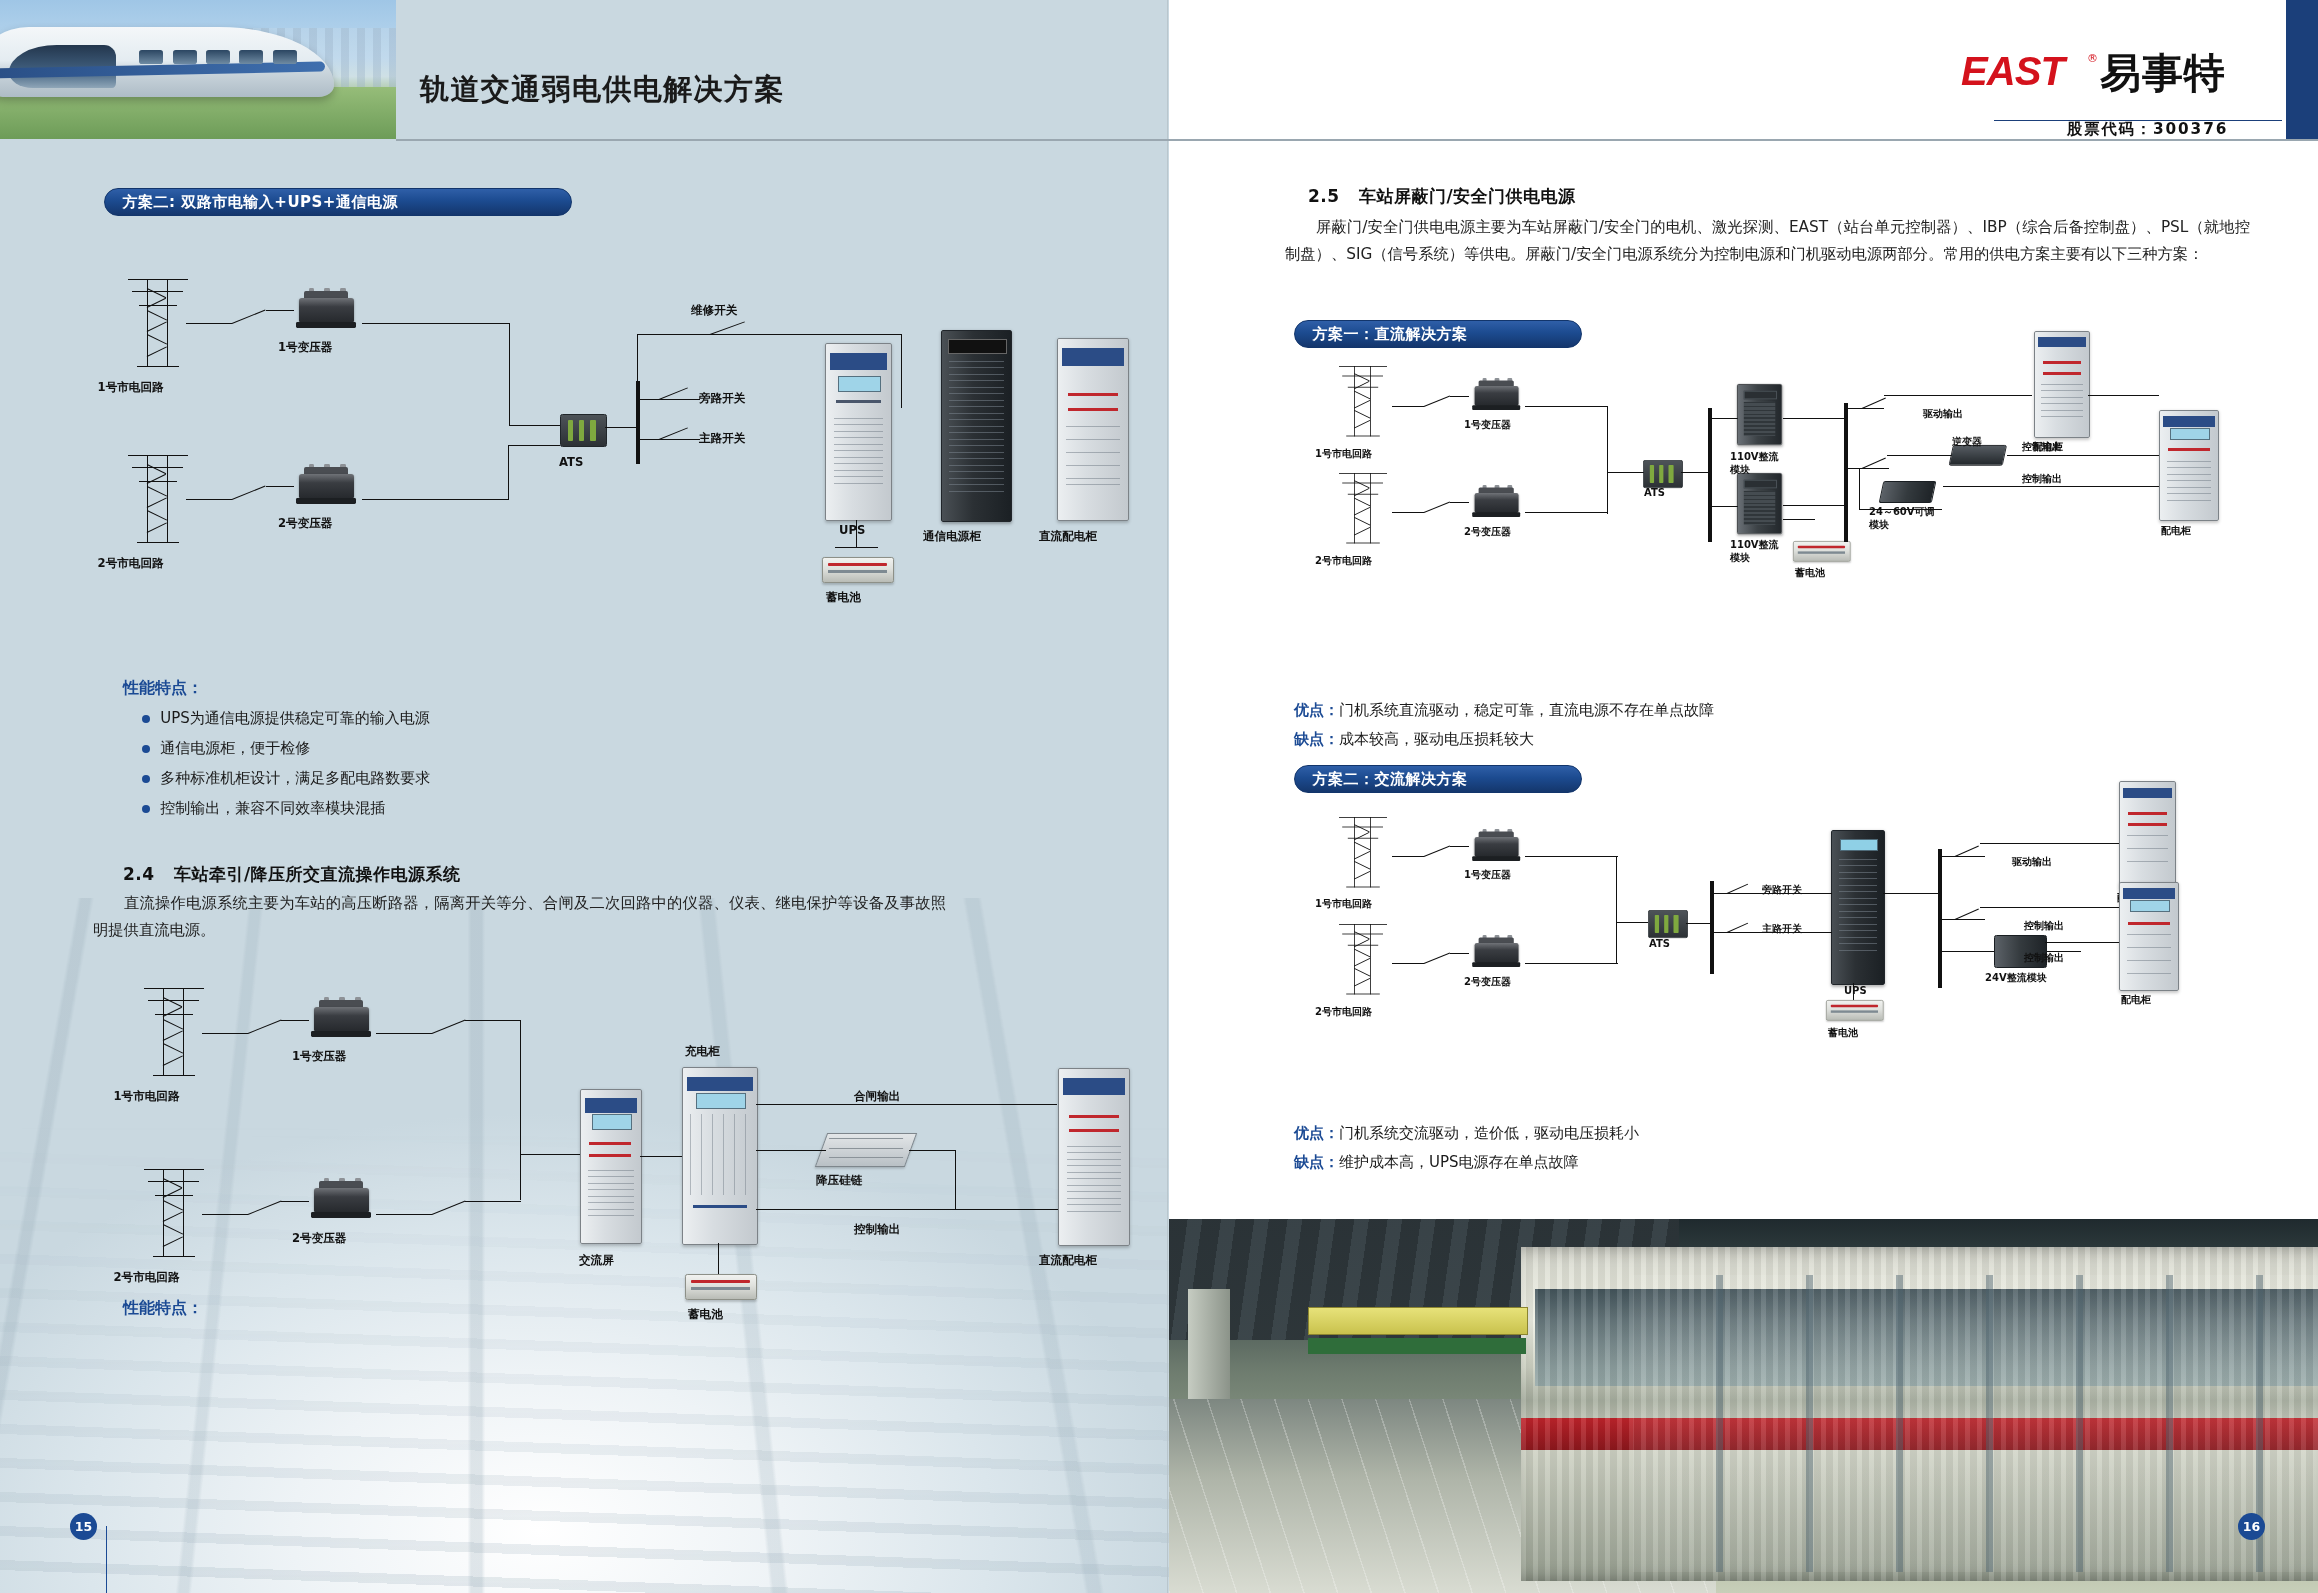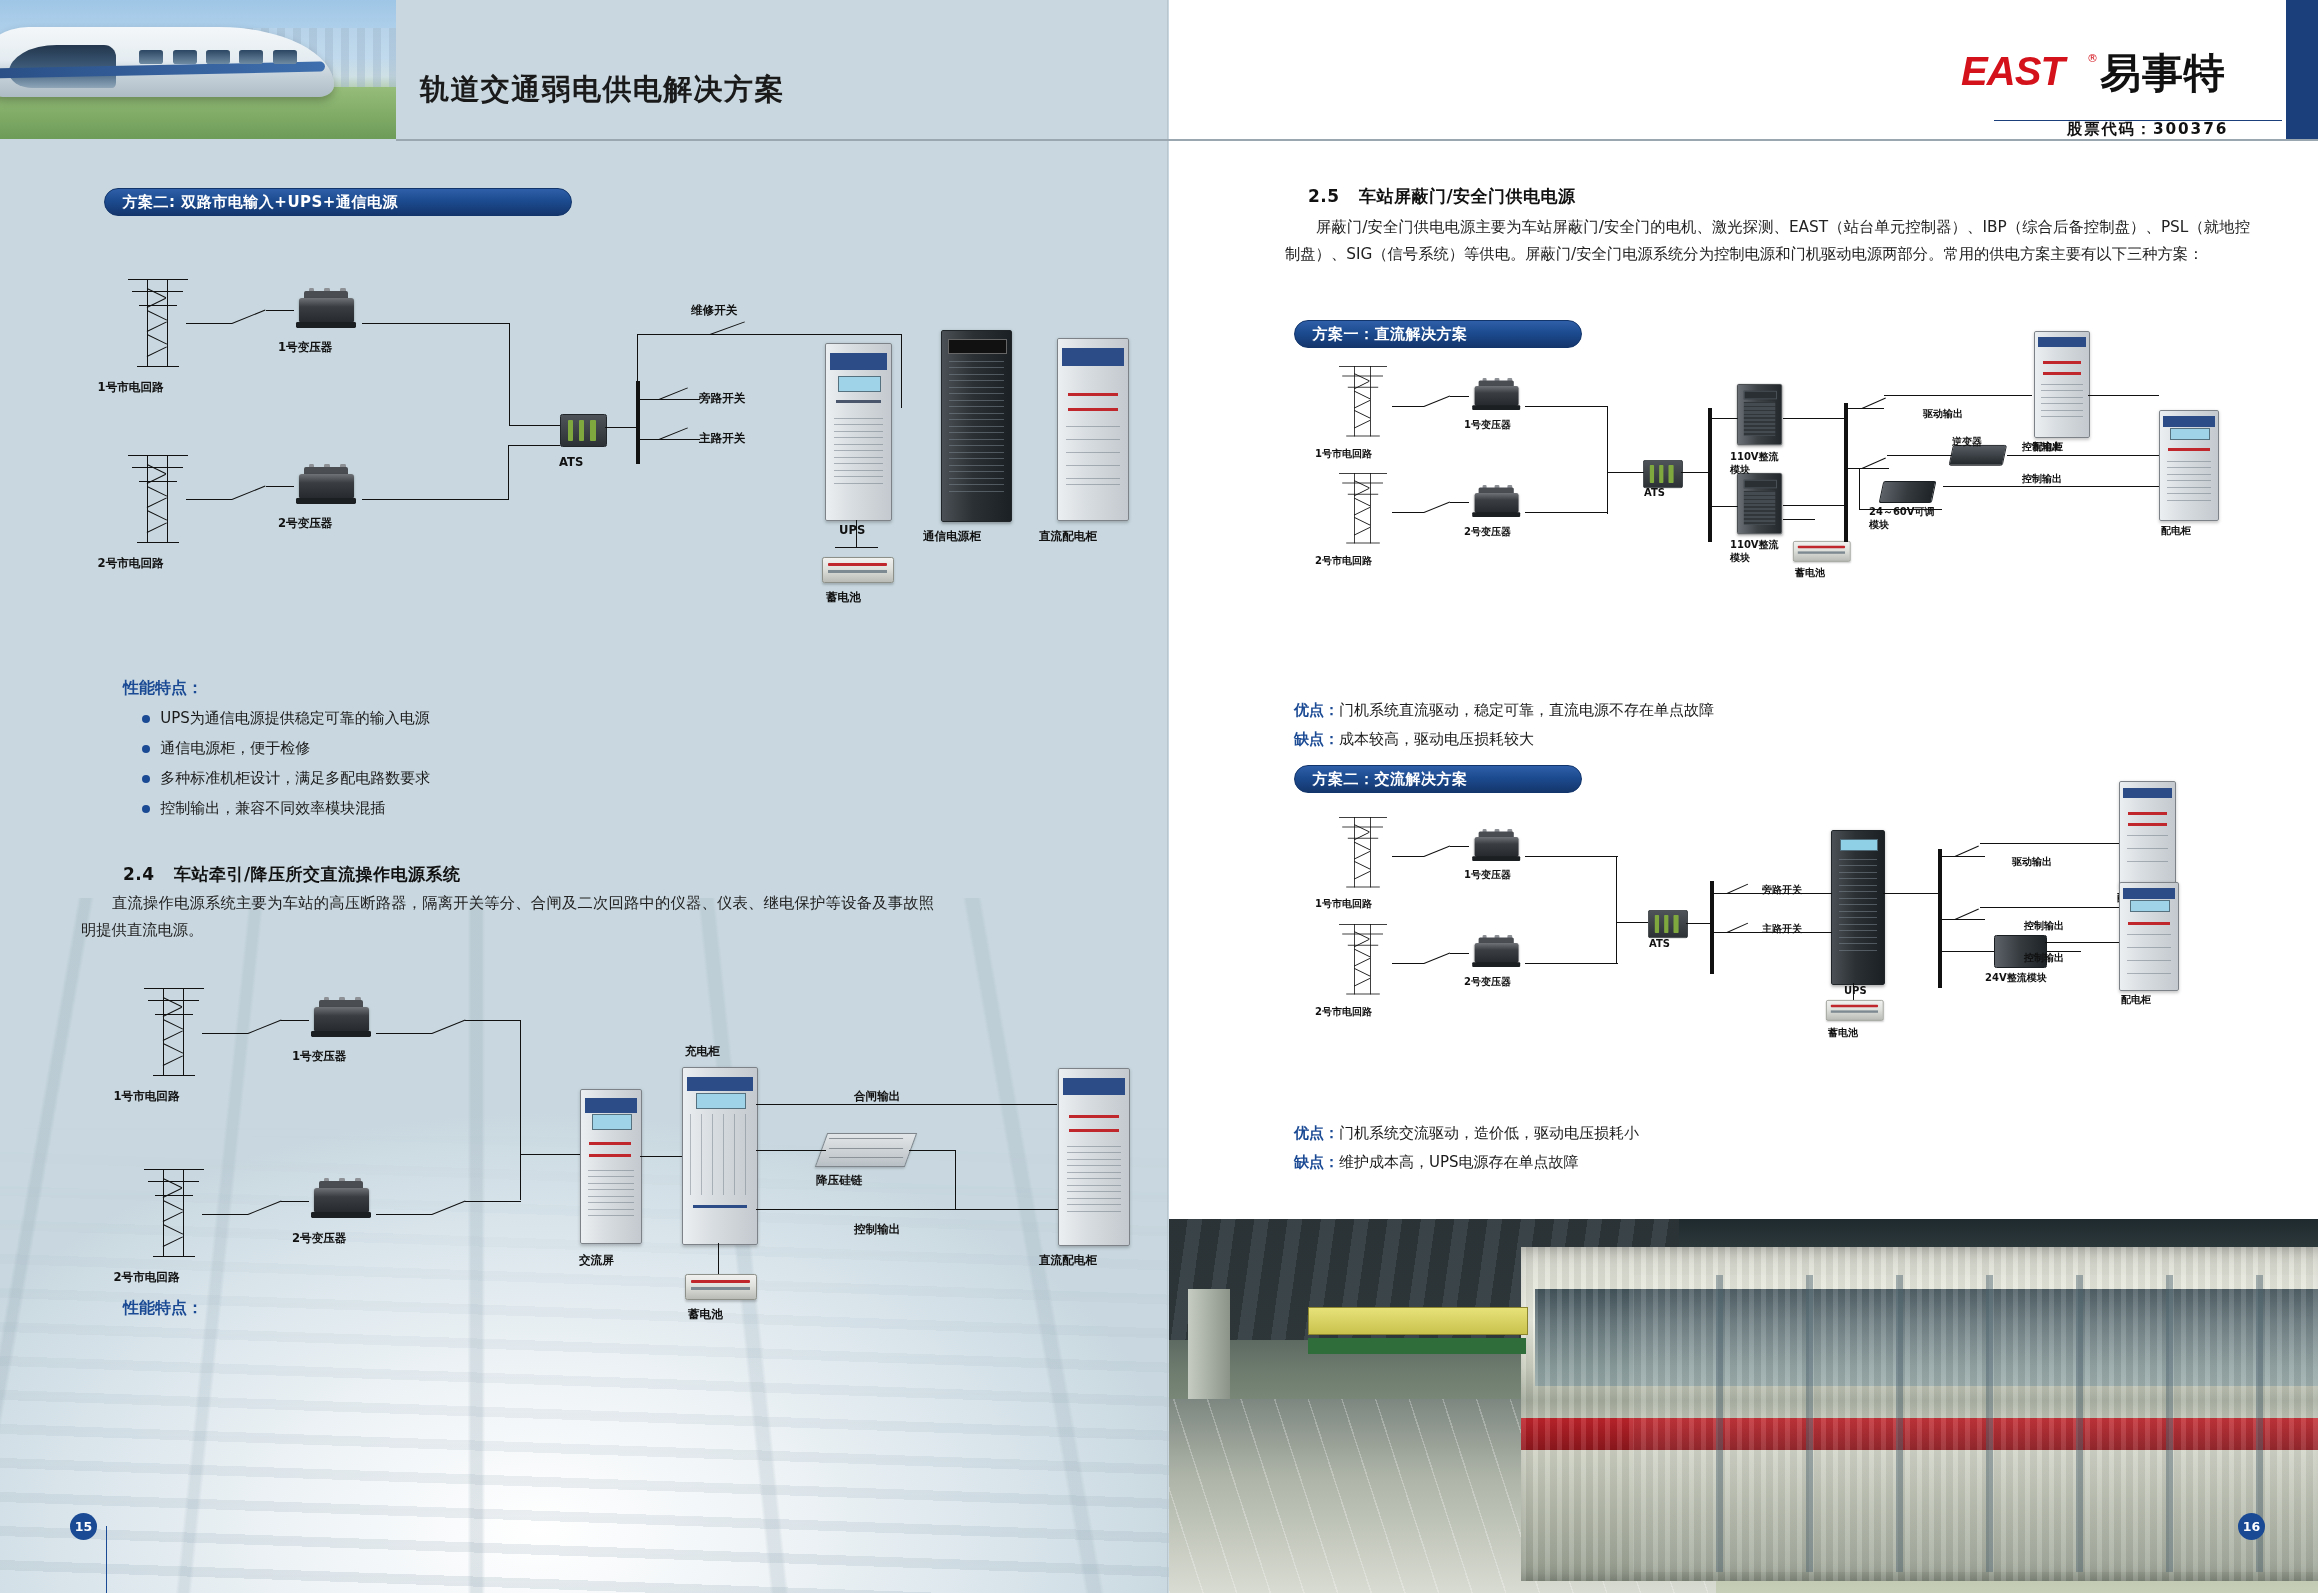--- a/index.html
+++ b/index.html
@@ -405,21 +405,21 @@
     <li>UPS为通信电源提供稳定可靠的输入电源</li>
     <li>通信电源柜，便于检修</li>
     <li>多种标准机柜设计，满足多配电路数要求</li>
     <li>控制输出，兼容不同效率模块混插</li>
   </ul>
 
   <div class="sec-title" style="left:123px;top:863px;">
     <span class="sec-num">2.4</span>
     &nbsp;&nbsp;<span>车站牵引/降压所交直流操作电源系统</span>
   </div>
-  <div class="para" style="left:81px;top:890px;width:853px;text-indent:31px;">直流操作电源系统主要为车站的高压断路器，隔离开关等分、合闸及二次回路中的仪器、仪表、继电保护等设备及事故照明提供直流电源。</div>
+  <div class="para" style="left:93px;top:890px;width:853px;text-indent:31px;">直流操作电源系统主要为车站的高压断路器，隔离开关等分、合闸及二次回路中的仪器、仪表、继电保护等设备及事故照明提供直流电源。</div>
 
   <div class="diag" style="left:107px;top:965px;width:1020px;height:390px;">
 
     <div class="pylon" style="left:32px;top:23px;">
       <i style="left:4.6px;top:0;width:60px;height:1.4px;"></i>
       <i style="left:9.3px;top:12px;width:51px;height:1.4px;"></i>
       <i style="left:16px;top:26px;width:38px;height:1.4px;"></i>
       <i style="left:24px;top:0;width:1.4px;height:88px;"></i>
       <i style="left:44px;top:0;width:1.4px;height:88px;"></i>
       <i style="left:14px;top:87px;width:42px;height:1.4px;"></i>

